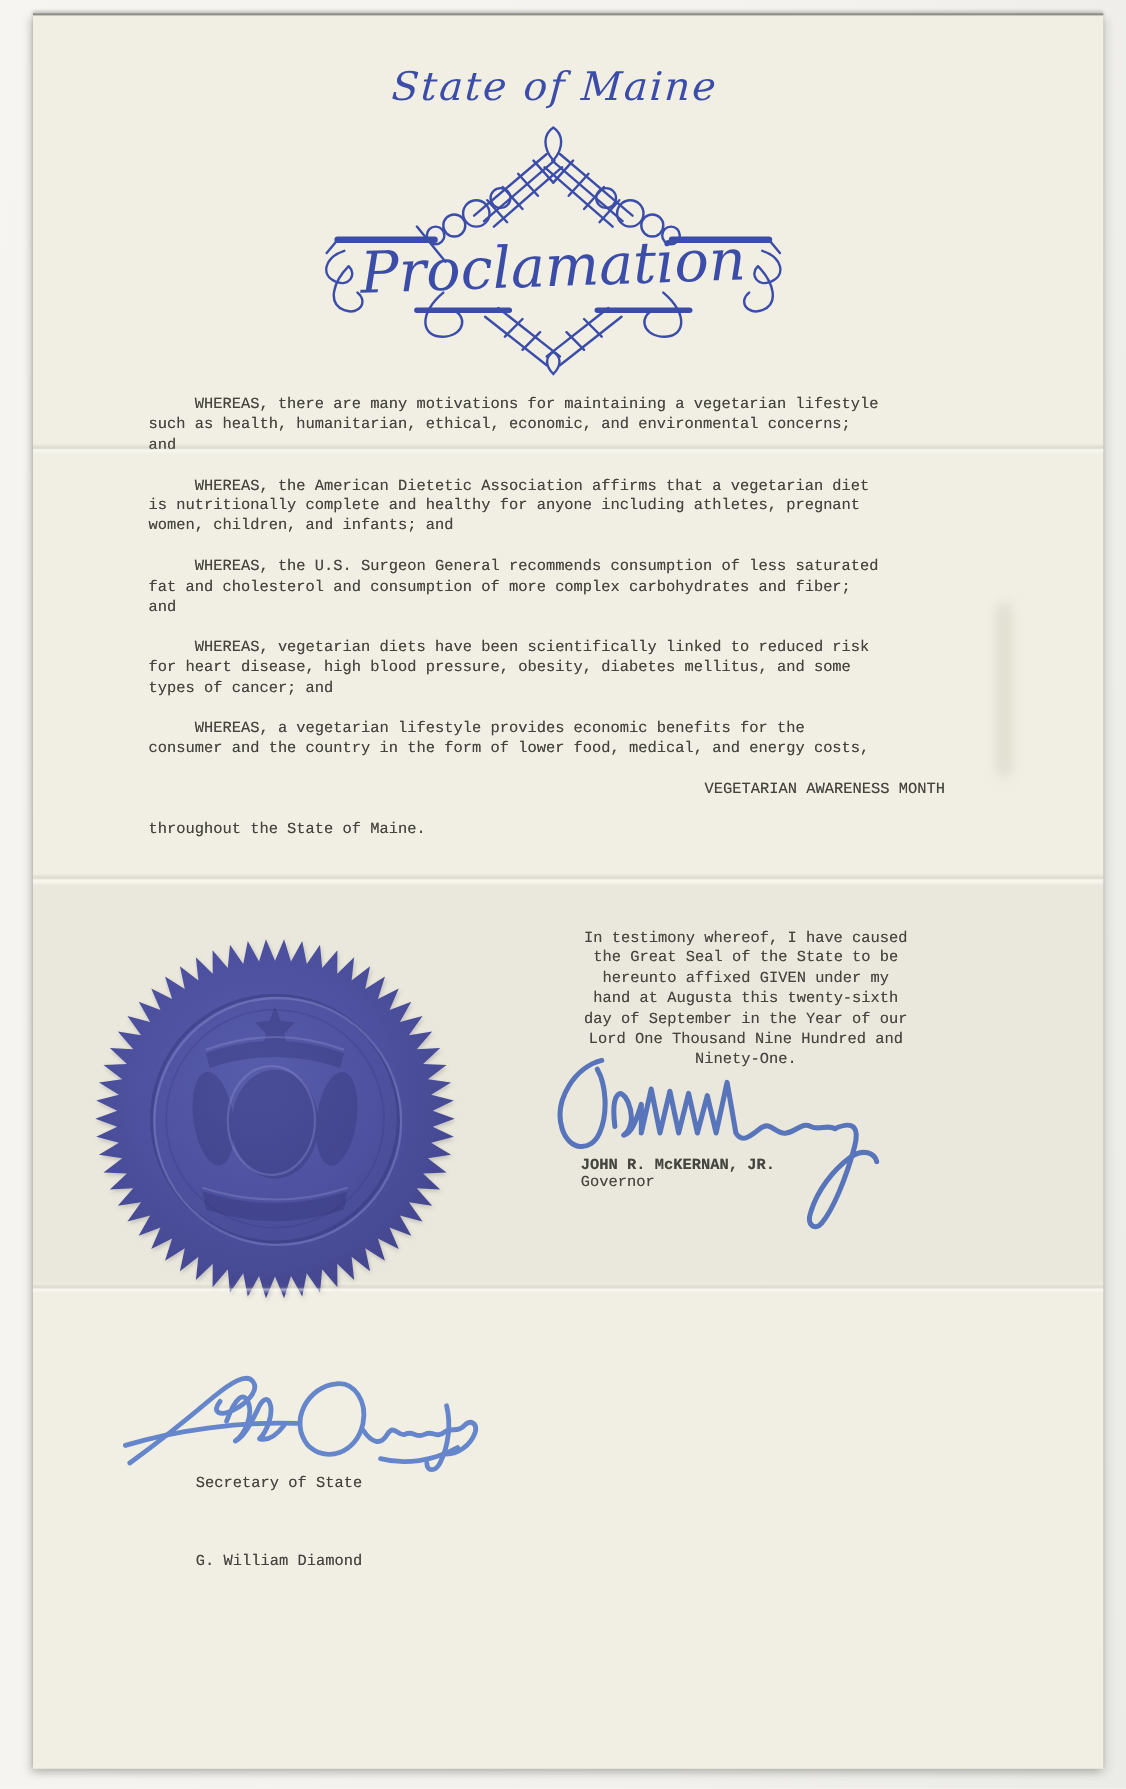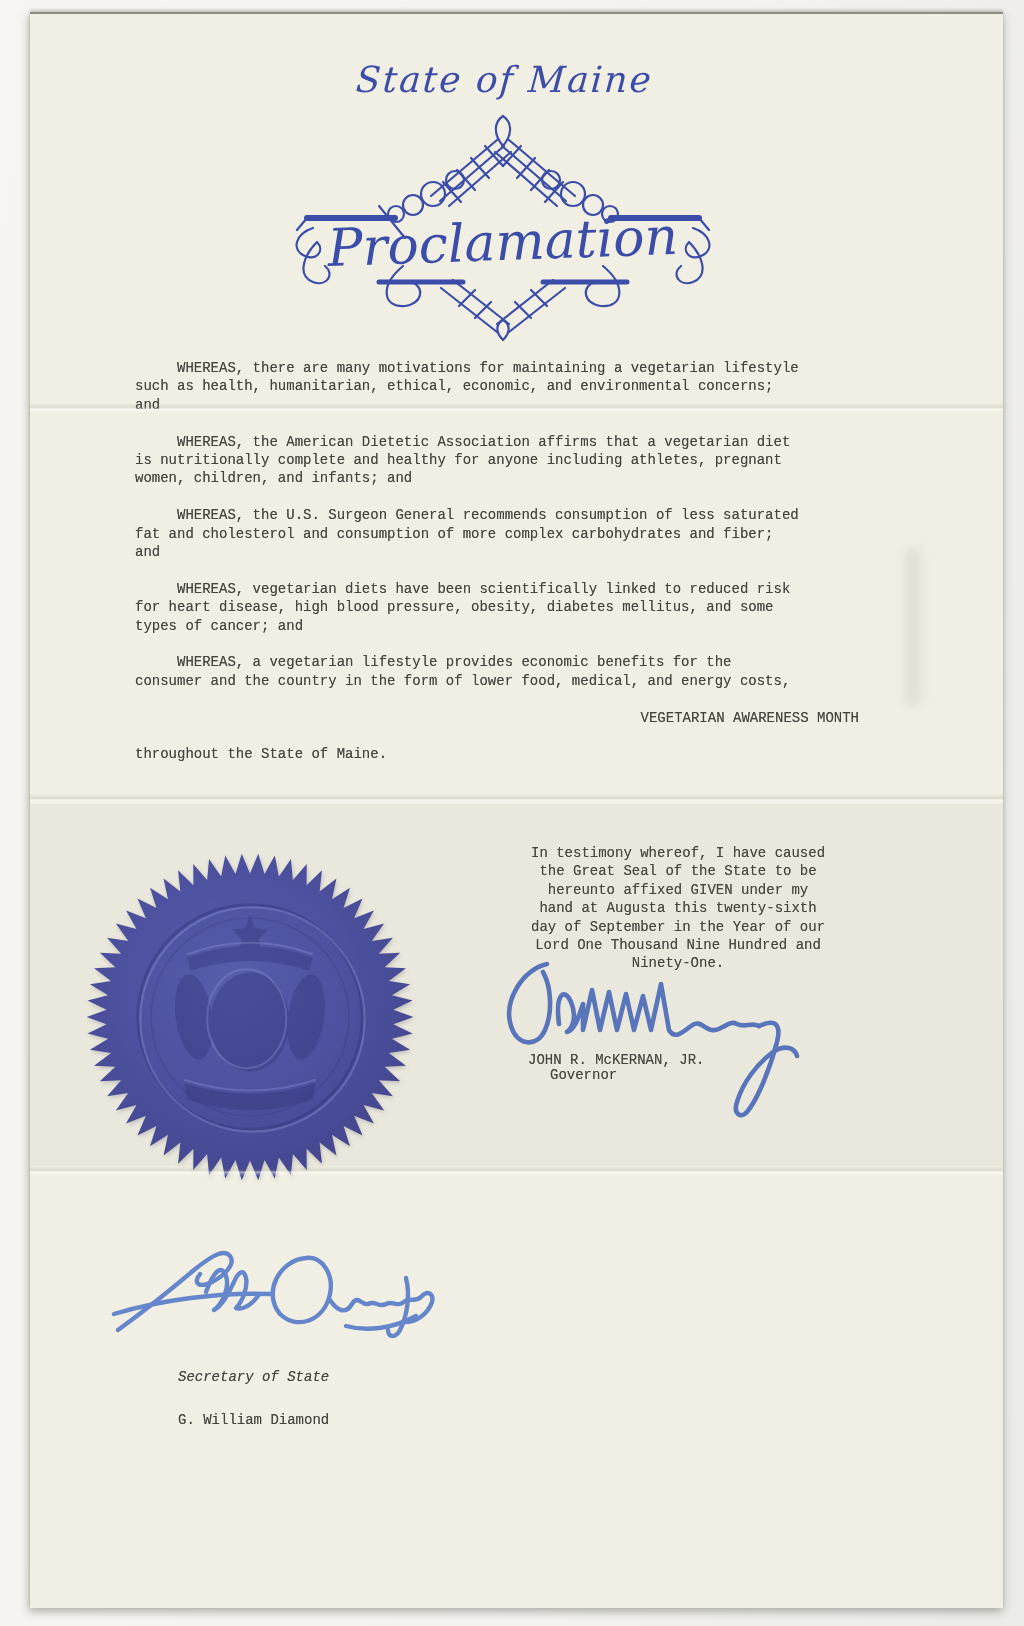--- a/index.html
+++ b/index.html
@@ -137,37 +137,37 @@
   </svg>
 
   <svg class="sig" style="left:465px;top:938px;width:345px;height:170px;" viewBox="0 0 345 170" xmlns="http://www.w3.org/2000/svg">
     <g stroke="#4a6abc" fill="none" stroke-width="4.6" stroke-linecap="round" stroke-linejoin="round" opacity="0.92">
       <path d="M52,12 C28,18 8,48 16,74 C22,94 42,96 50,78 C58,60 56,34 48,20"></path>
       <path d="M64,72 C60,40 70,36 76,50 C82,64 78,76 72,80 C80,78 84,64 88,52 L88,78 L97,38 L105,78 L114,40 L122,78 L131,42 L139,78 L148,44 L156,78 L166,32 L174,78 C180,88 188,80 196,74 C206,66 210,80 220,78 C230,76 234,68 242,72 C250,76 256,70 264,74"></path>
       <path d="M264,74 C282,66 286,74 282,90 C274,120 262,148 252,160 C246,167 238,162 242,150 C248,130 262,112 278,100 C290,92 300,96 302,104"></path>
     </g>
   </svg>
 
-  <div class="typed line-abs" style="left:498px;top:1037px;">JOHN R. McKERNAN, JR.</div>
-  <div class="typed line-abs" style="left:520px;top:1052px;">Governor</div>
+  <div class="typed line-abs" style="left:498px;top:1037px;font-weight:bold;">JOHN R. McKERNAN, JR.</div>
+  <div class="typed line-abs" style="left:498px;top:1052px;">Governor</div>
 
   <svg class="sig" style="left:80px;top:1216px;width:330px;height:135px;" viewBox="0 0 330 135" xmlns="http://www.w3.org/2000/svg">
     <g stroke="#5b7ec9" fill="none" stroke-width="4.4" stroke-linecap="round" stroke-linejoin="round" opacity="0.92">
       <path d="M8,100 C30,84 58,62 84,40 C100,27 114,18 120,26 C126,34 114,46 102,52 C90,58 82,54 90,44"></path>
       <path d="M96,62 C104,40 112,34 116,46 C120,58 112,74 104,80 C112,76 118,64 124,52 C128,42 134,38 136,48 C138,58 132,72 126,78 C134,80 142,74 148,66"></path>
       <path d="M4,84 C50,70 110,62 160,64"></path>
       <path d="M196,28 C170,30 152,62 170,84 C186,100 214,92 220,64 C224,44 212,26 196,28"></path>
       <path d="M220,70 C228,82 236,84 242,74 C248,64 252,76 258,74 C266,70 268,78 276,74 C284,70 286,78 294,72 C300,67 306,73 312,66 C318,60 324,64 322,72 C318,84 306,92 296,92"></path>
       <path d="M236,96 C258,102 284,98 306,86"></path>
       <path d="M296,48 C300,64 298,84 290,100 C286,108 278,108 278,100"></path>
     </g>
   </svg>
 
   <div class="typed line-abs" style="left:148px;top:1397px;">G. William Diamond</div>
-  <div class="typed line-abs" style="left:148px;top:1354px;font-style:italic;">Secretary of State</div>
+  <div class="typed line-abs" style="left:148px;top:1326px;">Secretary of State</div>
 
   <div class="crease" style="top:389px;"></div>
   <div class="crease" style="top:780px;"></div>
   <div class="crease" style="top:1152px;"></div>
   <div class="panel-shade" style="top:790px;height:362px;"></div>
 
   <div class="ghost"></div>
 
 </div>
 

